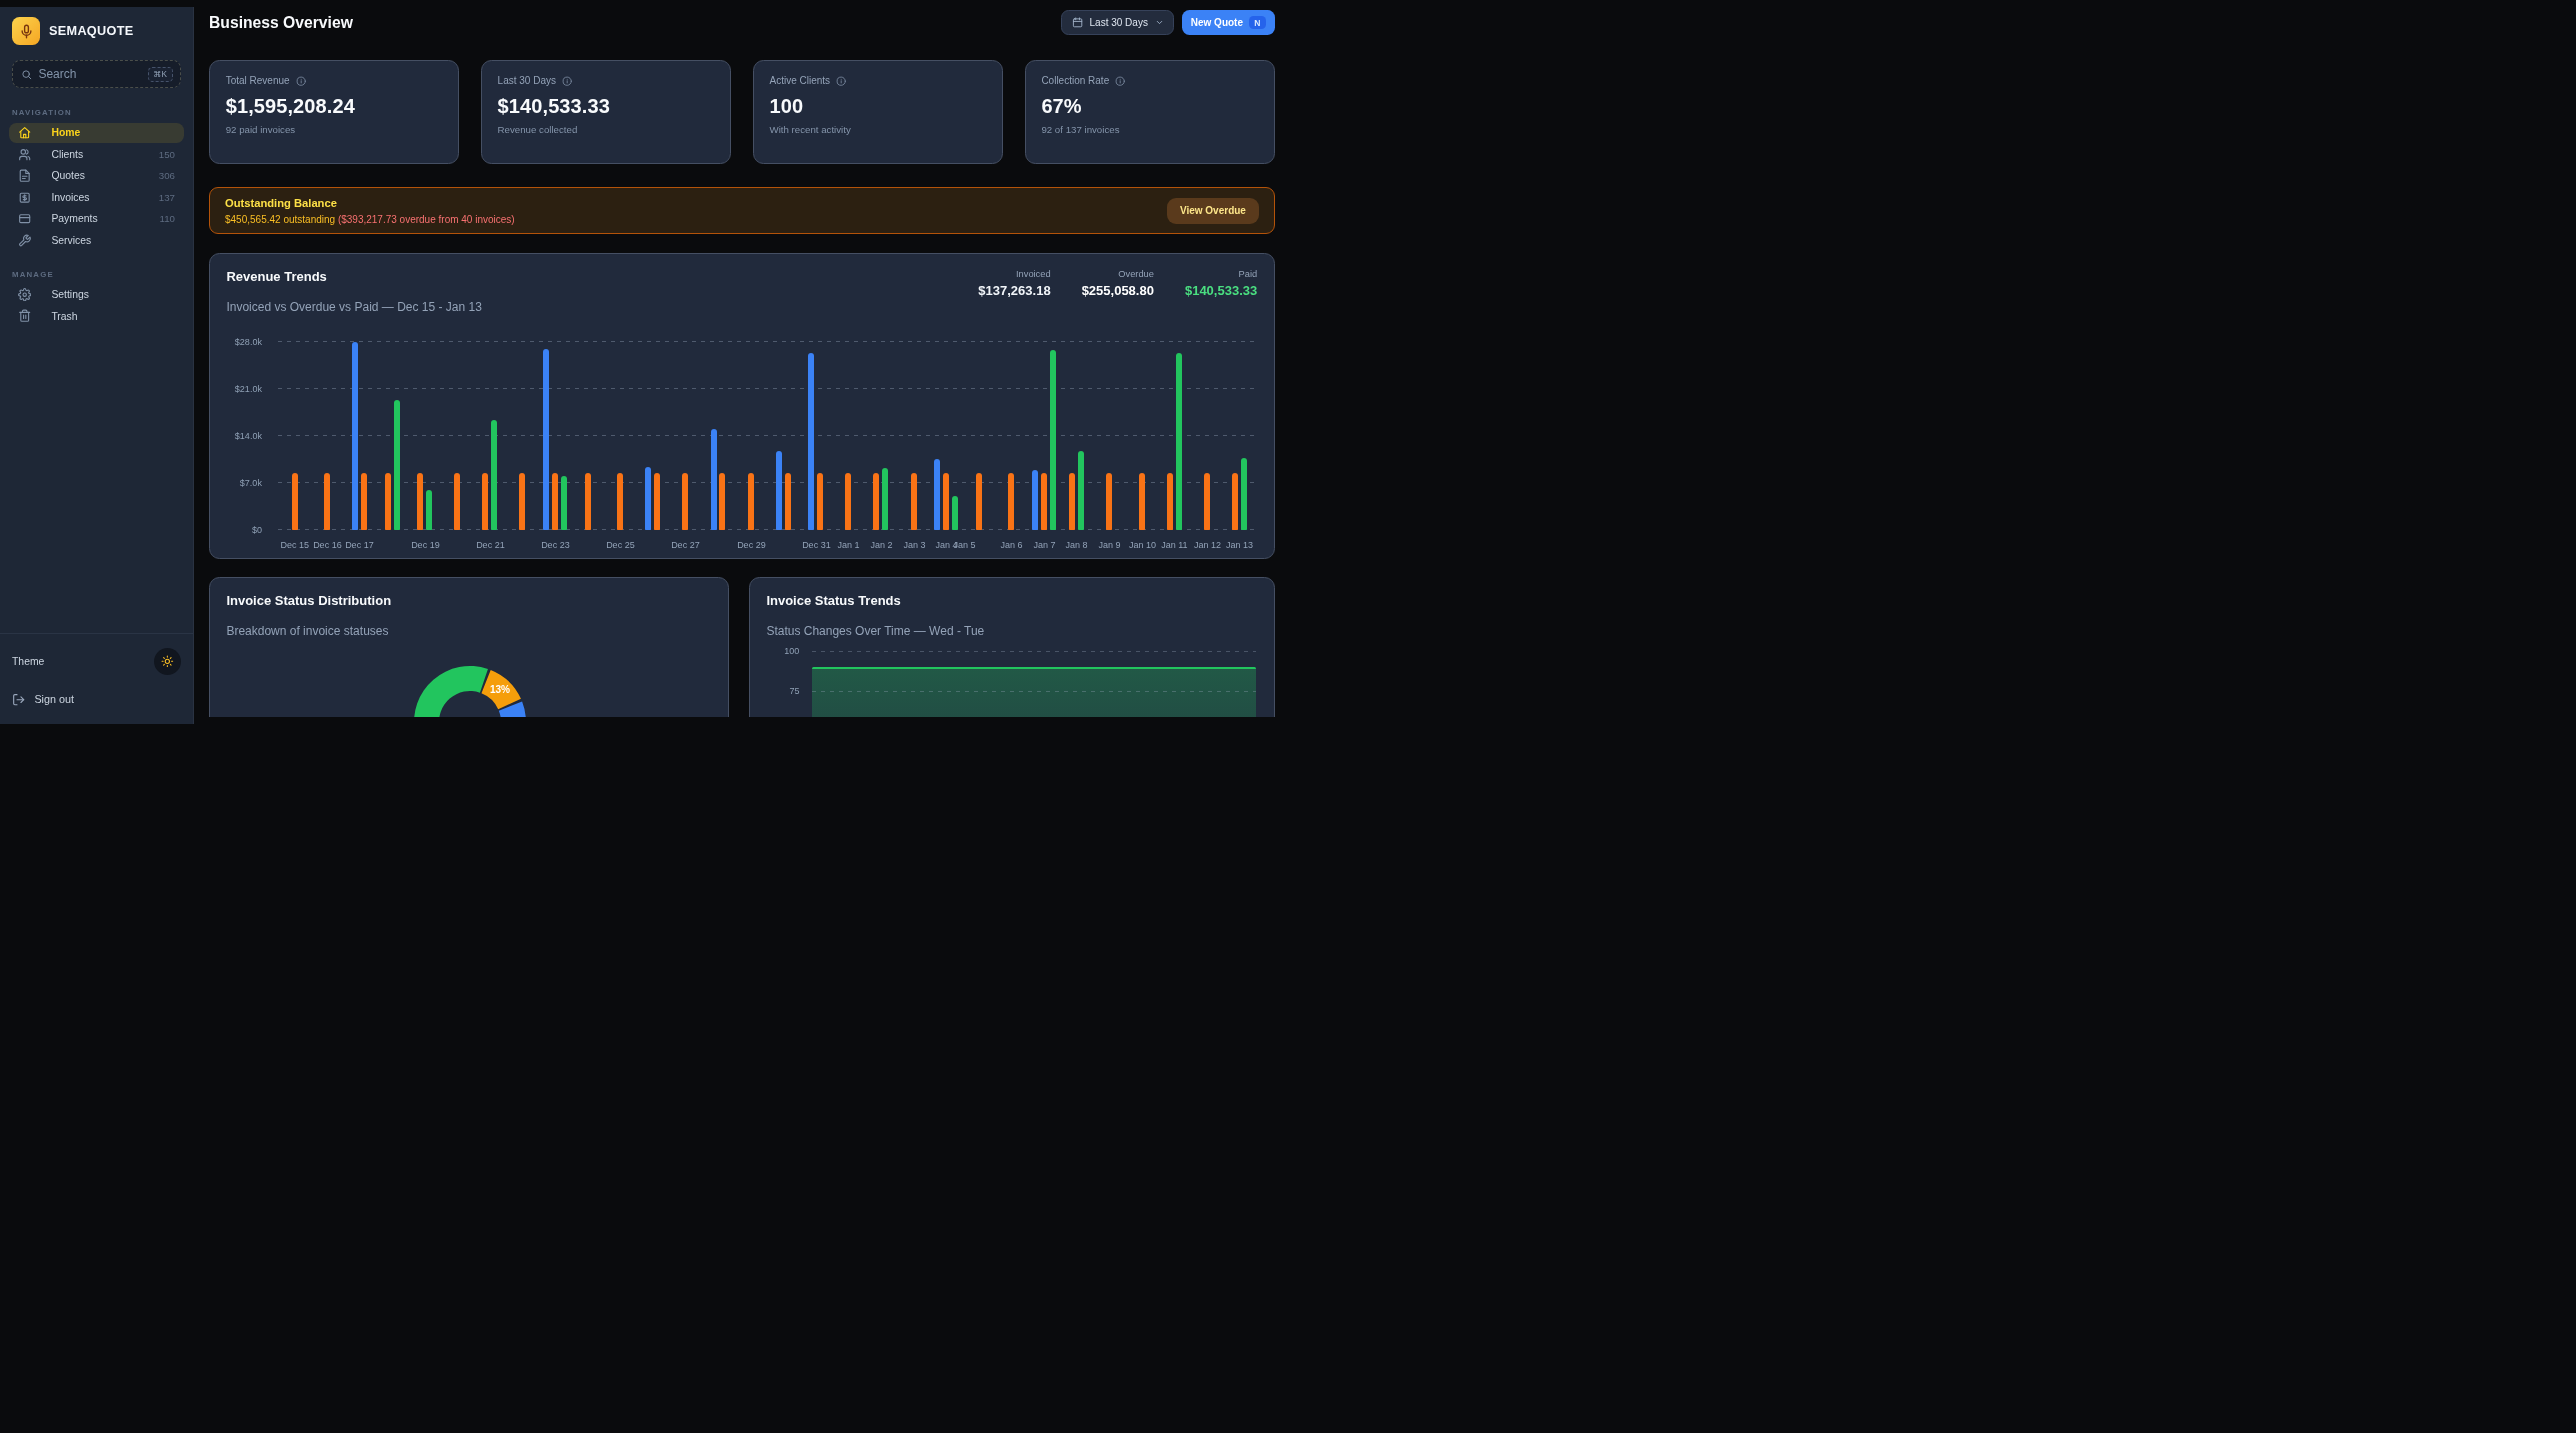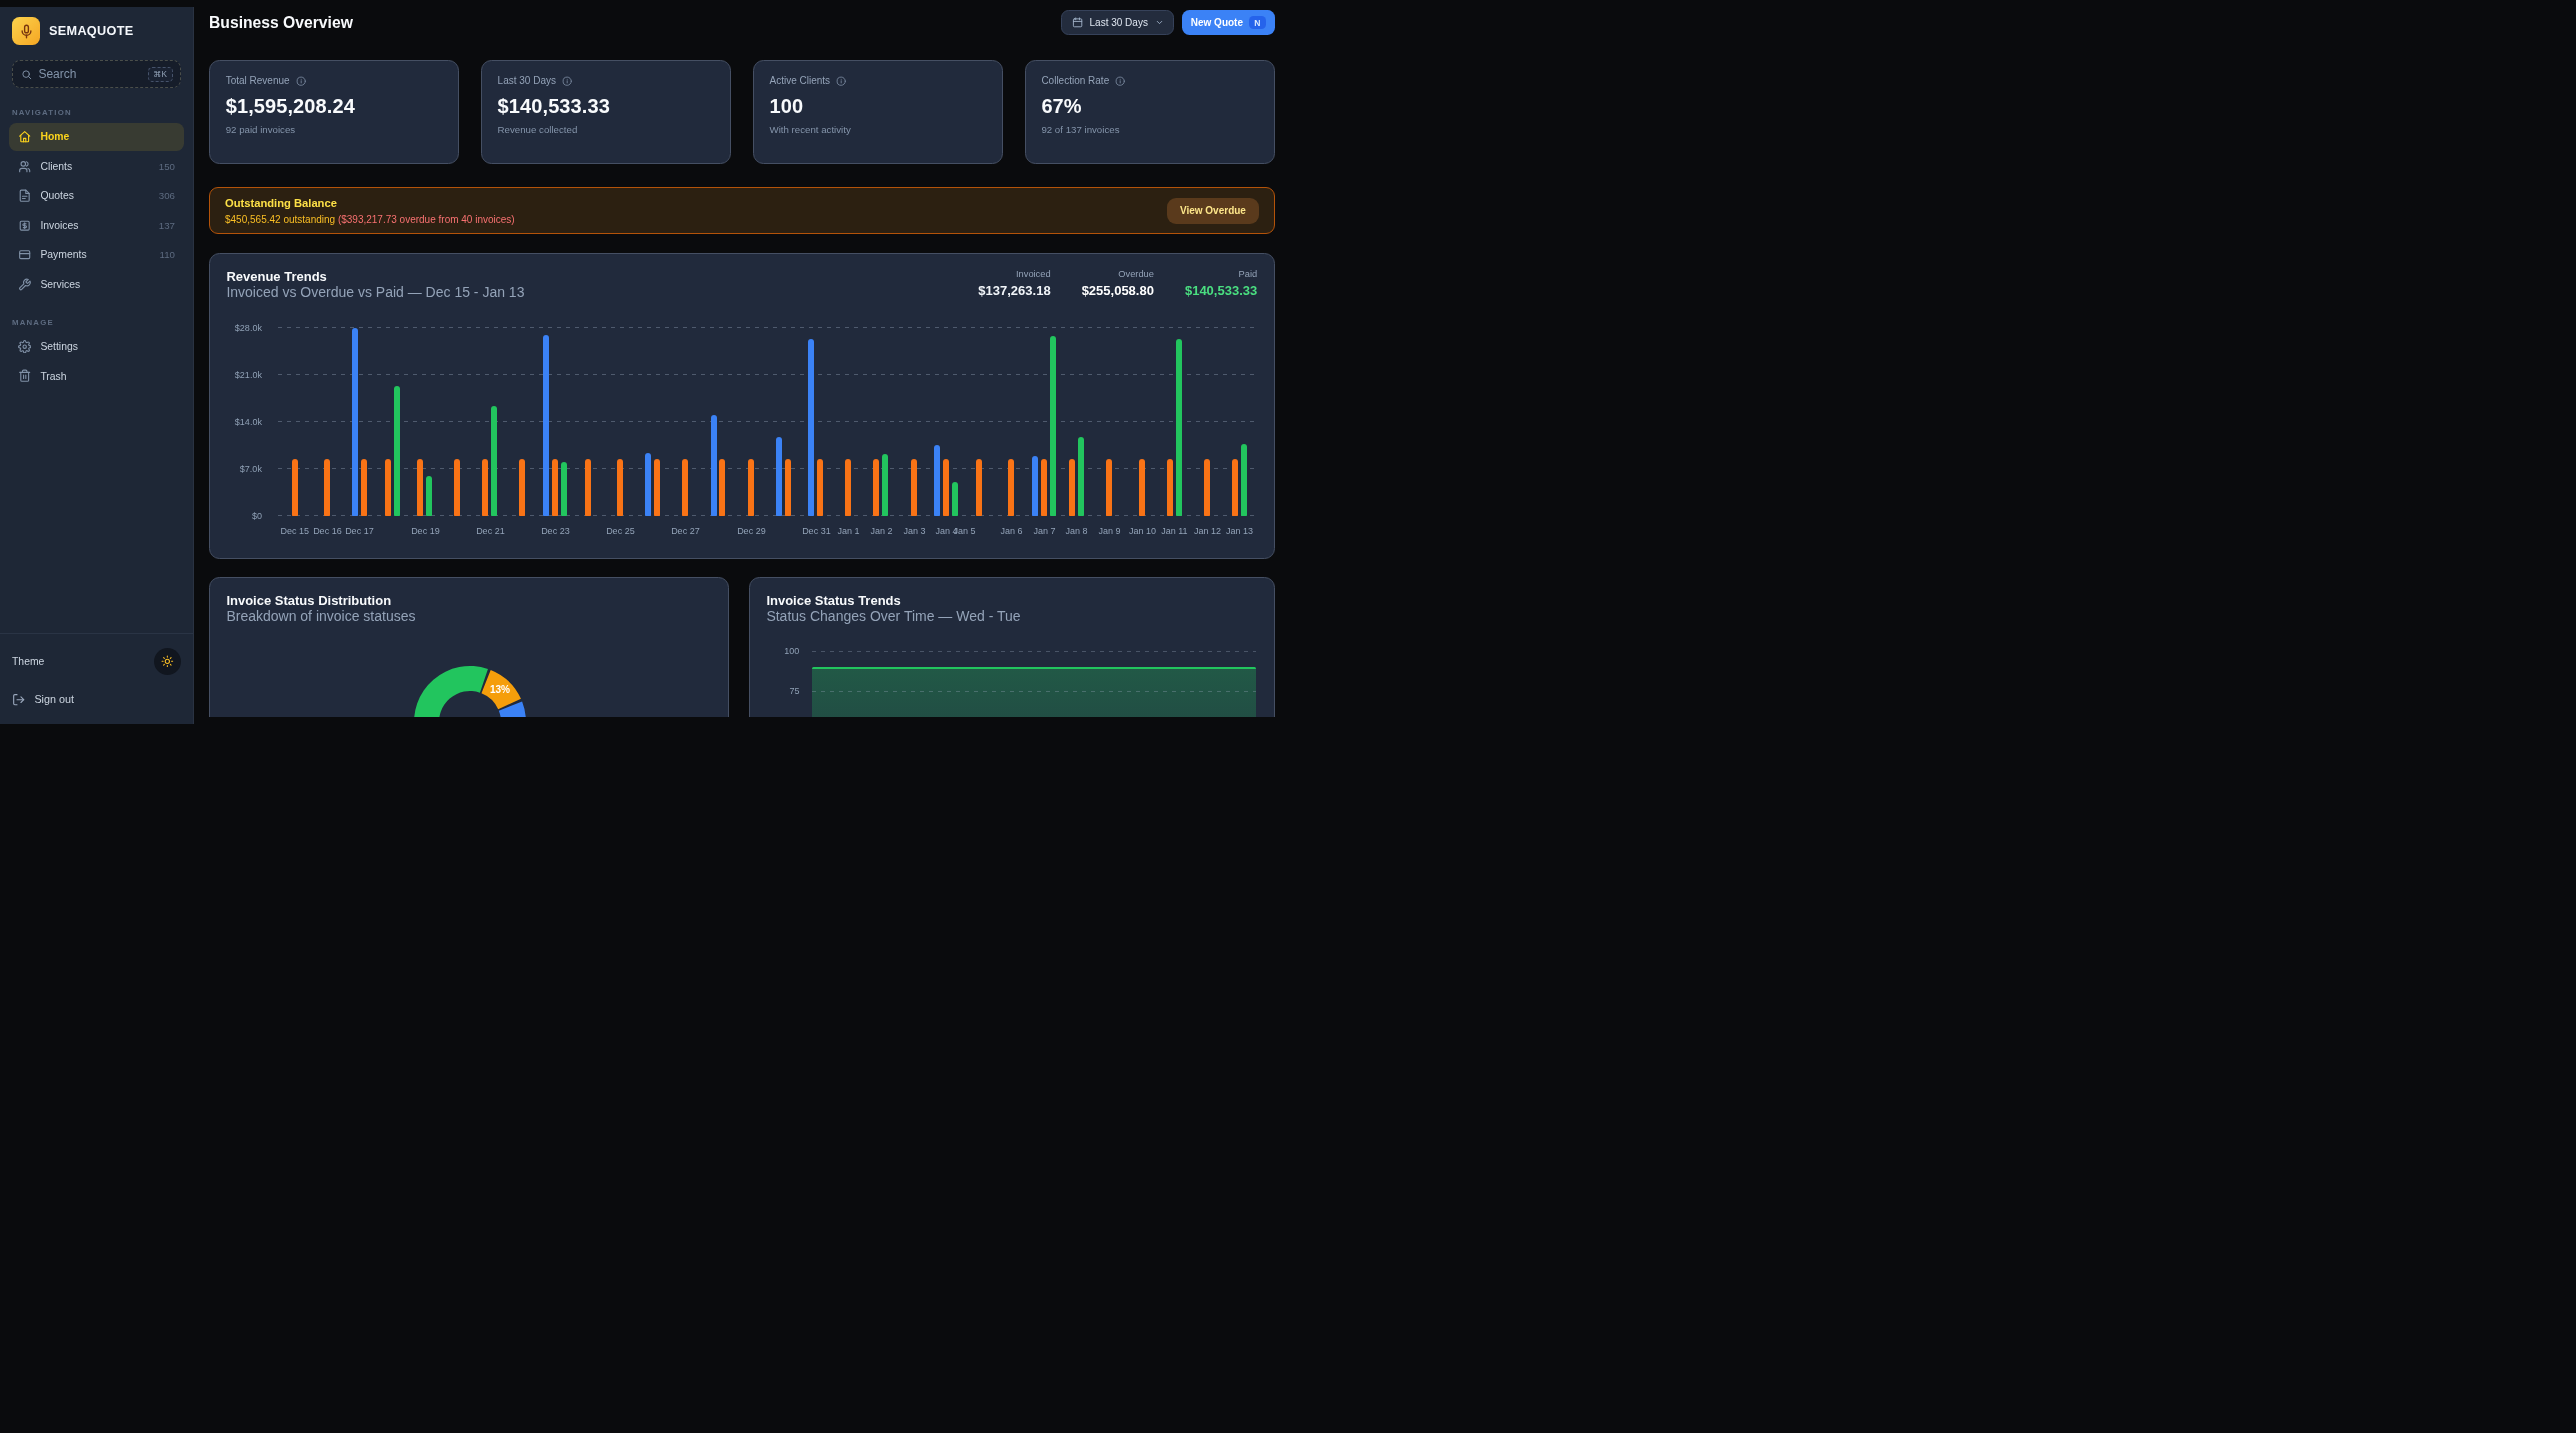--- a/index.html
+++ b/index.html
@@ -14,22 +14,22 @@
   .brand { display:flex; align-items:center; gap:9px; padding:10.4px 12px 0; }
   .logo { width:28px; height:28px; border-radius:7.5px;
     background:linear-gradient(135deg,#fcd34d,#f5a623); display:flex; align-items:center; justify-content:center; }
   .brand-name { font-size:12.7px; font-weight:800; letter-spacing:0.3px; color:#f4f7fb; }
   .search { margin:15px 12px 0; height:28px; border-radius:8.2px; background:#161d2a;
     border:0.7px dashed #4a4e4a; display:flex; align-items:center; gap:6.7px; padding:0 7.5px; cursor:text; }
   .search .ph { font-size:12px; color:#8394aa; }
   .search .kbd { margin-left:auto; font-size:8.2px; color:#93a3b8; border:0.7px dashed #46536b;
     background:#1a2232; border-radius:4.5px; padding:1.5px 4.5px; }
   .sec-label { margin:19.4px 12px 6px; font-size:7.8px; font-weight:700; letter-spacing:1.2px; color:#5d6b80; }
-  .nav-item { margin:1.5px 9px; height:28px; border-radius:7.5px; display:flex; align-items:center;
-    gap:9px; padding:0 9px; font-size:10.4px; color:#cdd6e1; cursor:pointer; }
+  .nav-item { margin:1.5px 9px; height:20px; border-radius:7.5px; display:flex; align-items:center;
+    gap:20px; padding:0 9px; font-size:10.4px; color:#cdd6e1; cursor:pointer; }
   .nav-item .ic { color:#8091a7; }
   .nav-item .cnt { margin-left:auto; font-size:9.7px; color:#5d6b80; }
   .nav-item.active { background:rgba(250,204,21,.12); color:#fbd31c; font-weight:700; }
   .nav-item.active .ic { color:#fbd31c; }
   .side-foot { position:absolute; left:0; right:0; bottom:0; border-top:0.7px solid #2a3445; padding:13.4px 12px 18px; }
   .theme-row { display:flex; align-items:center; justify-content:space-between; }
   .theme-row .t-label { font-size:10.4px; color:#cdd6e1; }
   .theme-btn { width:27px; height:27px; border-radius:50%; background:#11161f; border:none;
     display:flex; align-items:center; justify-content:center; color:#fbbf24; cursor:pointer; }
   .signout { margin-top:18px; display:flex; align-items:center; gap:9px; font-size:10.8px;
@@ -65,21 +65,21 @@
   .b-sub { margin-top:5.2px; font-size:10px; }
   .b-amount { color:#fbbf24; }
   .b-overdue { color:#f87171; }
   .view-btn { background:#5a3a1c; border:none; border-radius:9px; padding:7.5px 12.7px;
     font-size:10px; font-weight:600; color:#fde68a; cursor:pointer; font-family:inherit; }
 
   
   .rev-card { margin-top:18.6px; height:306px; padding:15px 16.4px; }
   .rev-head { display:flex; justify-content:space-between; align-items:flex-start; }
   .card-title { font-size:13px; font-weight:700; color:#f8fafc; }
-  .card-sub { margin-top:0; font-size:14px; color:#94a3b8; }
+  .card-sub { margin-top:16px; font-size:12px; color:#94a3b8; }
   .rev-totals { display:flex; gap:31px; }
   .rtot { text-align:right; }
   .rtot .t-label { font-size:9.3px; color:#94a3b8; }
   .rtot .t-value { margin-top:4.5px; font-size:13px; font-weight:700; }
   .tv-invoiced { color:#f1f5f9; } .tv-overdue { color:#ffffff; } .tv-paid { color:#4ade80; }
 
   .rev-chart { position:relative; margin-top:18px; height:218px; }
   .ylabels { position:absolute; left:0; top:10.4px; bottom:19.4px; width:43px; }
   .ylab { position:absolute; right:7.5px; transform:translateY(-50%); font-size:9px; color:#8fa0b5; }
   .plot { position:absolute; left:52px; right:1.5px; top:10.4px; bottom:19.4px; }

